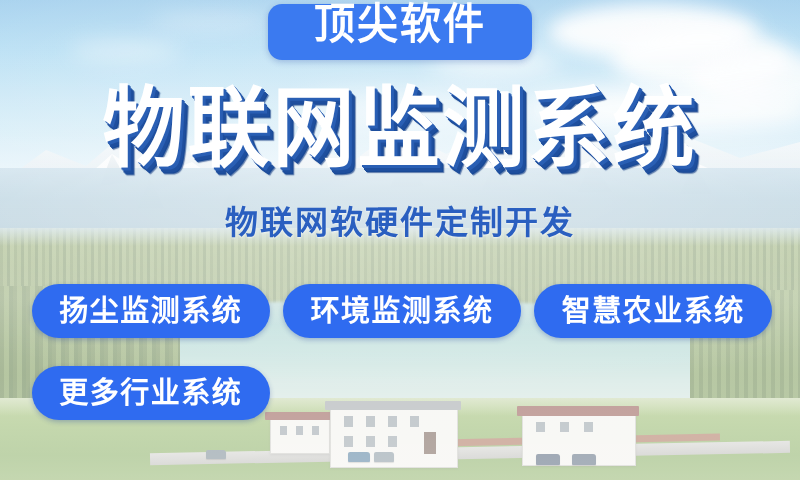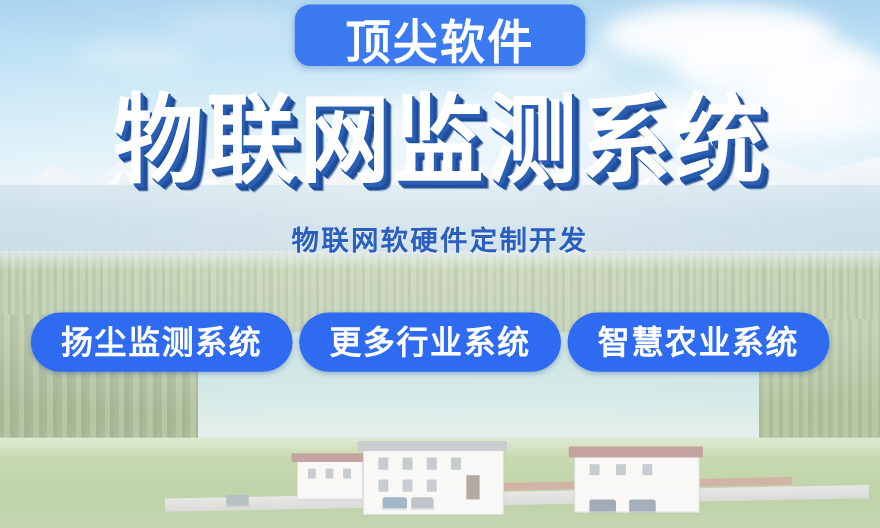--- a/index.html
+++ b/index.html
@@ -201,21 +201,21 @@
 
   .brand-badge {
     position: absolute;
     left: 268px;
     top: 4px;
     width: 264px;
     height: 56px;
     background: #3b7af0;
     border-radius: 14px;
     display: flex;
-    align-items: flex-end;
+    align-items: flex-start;
     justify-content: center;
     box-shadow: 0 2px 6px rgba(30,70,160,.28);
   }
   .brand-badge .txt {
     color: #ffffff;
     font-size: 41px;
     font-weight: 700;
     letter-spacing: 2px;
     line-height: 1;
     font-family: "DejaVu Sans", "Liberation Sans", sans-serif;
@@ -243,36 +243,36 @@
        7px 7px 1px rgba(20,60,130,.65);
     transform: scaleY(1.08);
   }
 
   .subtitle {
     position: absolute;
     left: 0;
     top: 206px;
     width: 800px;
     text-align: center;
-    font-size: 25px;
+    font-size: 33px;
     font-weight: 700;
     letter-spacing: 2px;
     color: #2a5fc0;
     line-height: 1;
     font-family: "DejaVu Sans", "Liberation Sans", sans-serif;
     text-shadow: 0 1px 2px rgba(255,255,255,.6);
   }
 
   .pill-grid {
     position: absolute;
     left: 28px;
     top: 284px;
     width: 748px;
     display: grid;
-    grid-template-columns: repeat(5, 1fr);
+    grid-template-columns: repeat(3, 1fr);
     grid-auto-rows: 54px;
     row-gap: 28px;
     column-gap: 6px;
   }
   .pill {
     background: #2f6bf0;
     border-radius: 27px;
     display: flex;
     align-items: center;
     justify-content: center;
@@ -397,21 +397,24 @@
 
     <div class="headline">物联网监测系统</div>
 
     <div class="subtitle">物联网软硬件定制开发</div>
 
     <div class="pill-grid">
       <div class="pill">
         <span class="ptxt">扬尘监测系统</span>
       </div>
       <div class="pill">
-        <span class="ptxt">更多行业系统</span>
+        <span class="ptxt">环境监测系统</span>
       </div>
       <div class="pill">
         <span class="ptxt">智慧农业系统</span>
       </div>
+      <div class="pill">
+        <span class="ptxt">更多行业系统</span>
+      </div>
     </div>
 
   </div>
 </div>
 
 </body></html>

